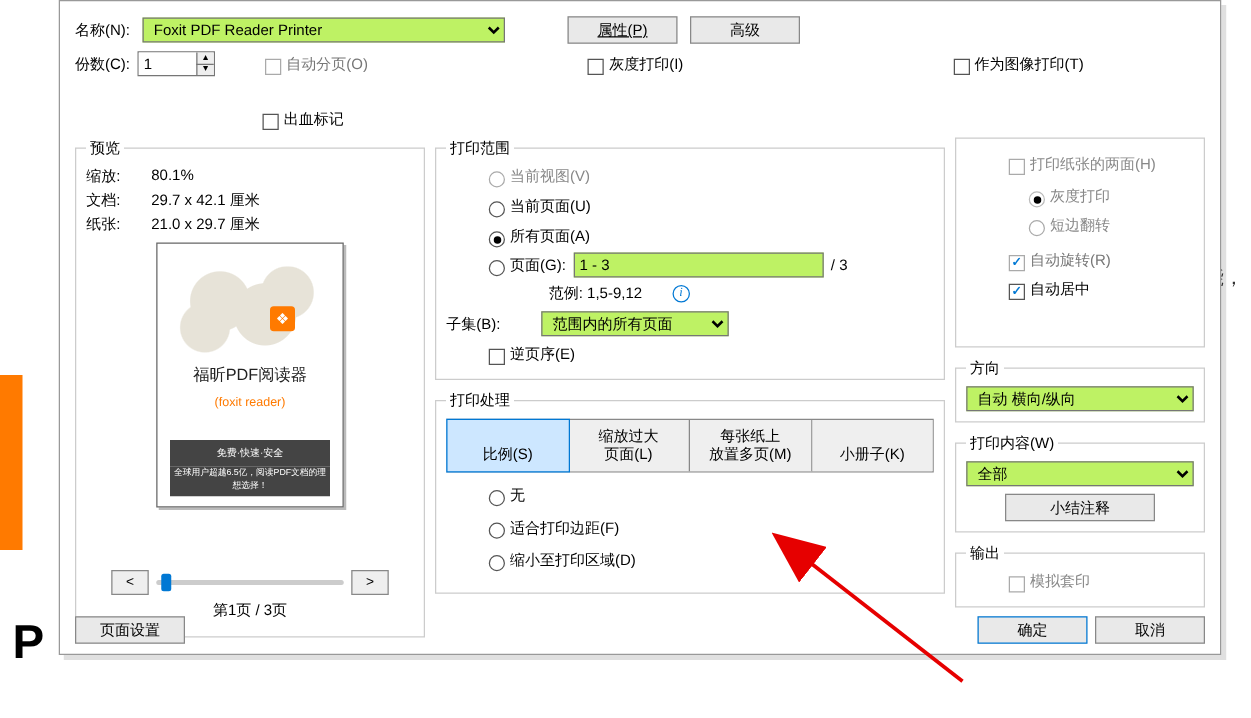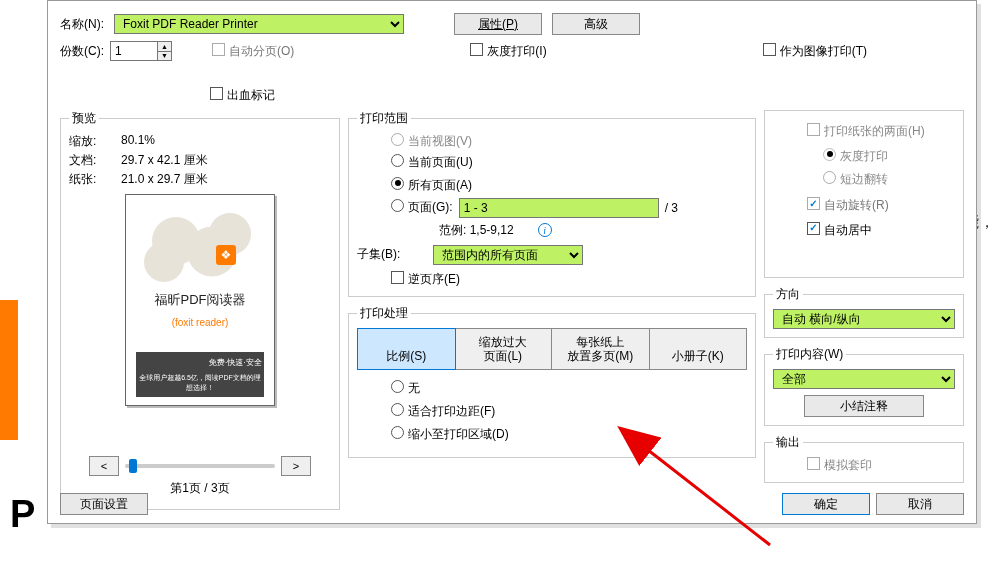--- a/index.html
+++ b/index.html
@@ -63,21 +63,21 @@
     padding: 2px 6px;
     font-size: 12px;
     min-width: 88px;
     height: 22px;
     text-align: center;
     cursor: default;
   }
   .winbtn.primary { border: 1.5px solid #0078d4; }
   .chk, .rdo {
     display: inline-flex;
-    align-items: flex-start;
+    align-items: flex-end;
     gap: 4px;
     padding-left: 34px;
   }
   .chk .box, .rdo .dot {
     width: 13px; height: 13px;
     border: 1px solid #555;
     background: #fff;
     display: inline-flex;
     align-items: center;
     justify-content: center;
@@ -158,21 +158,21 @@
     position: absolute;
     right: 38px; top: 50px;
     width: 20px; height: 20px;
     background: #ff7a00;
     border-radius: 3px;
     display: flex; align-items: center; justify-content: center;
     color: #fff; font-size: 12px;
   }
   .page-thumb .title { font-size: 13px; font-weight: normal; color: #222; }
   .page-thumb .sub { color: #ff7a00; font-size: 10px; }
-  .page-thumb .foot { margin-top: auto; font-size: 8px; color: #fff; background:#444; width:100%; padding:5px 2px;text-align:right; }
+  .page-thumb .foot { margin-top: auto; font-size: 8px; color: #fff; background:#444; width:100%; padding:5px 2px; }
   .page-thumb .foot2 { font-size: 7px; color: #fff; background:#444; width:100%; padding:0 2px 4px 2px; margin-top:-8px;}
   .preview-nav {
     display: flex; align-items: center; justify-content: center; gap: 6px;
     margin-top: 4px;
   }
   .navbtn {
     width: 30px; height: 20px;
     border: 1px solid #888;
     background: #efefef;
     display: inline-flex; align-items: center; justify-content: center;

